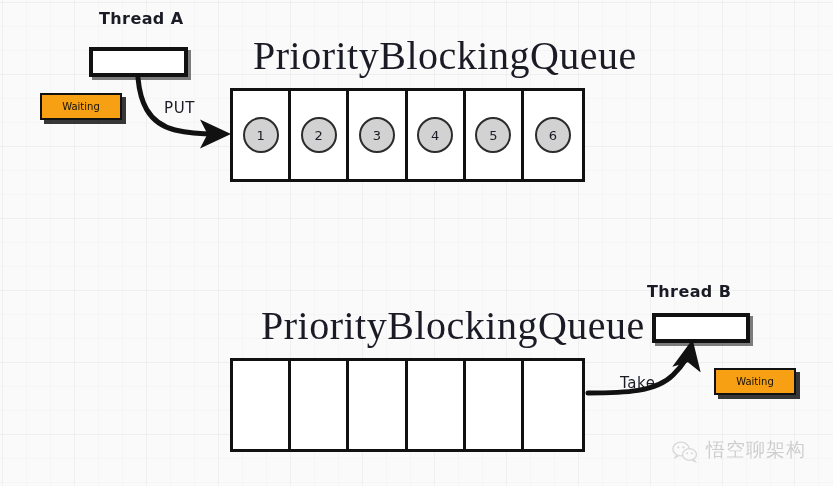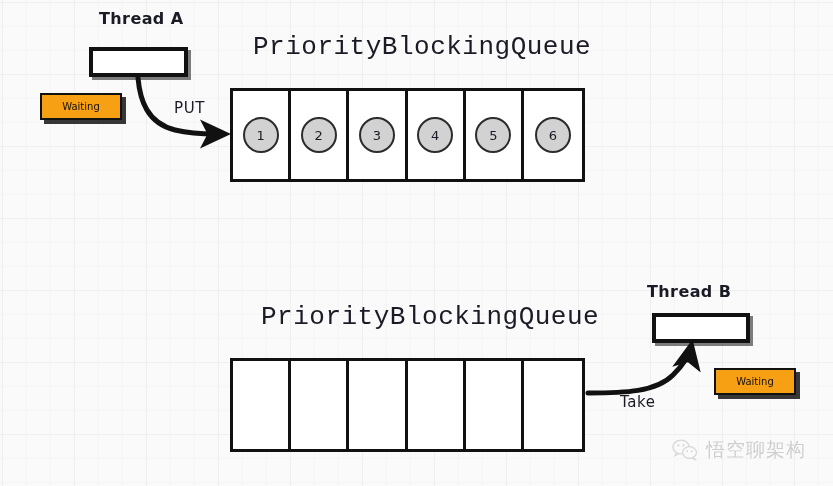--- a/index.html
+++ b/index.html
@@ -19,22 +19,22 @@
       linear-gradient(to right, #f5f5f5 1px, transparent 1px),
       linear-gradient(to bottom, #f5f5f5 1px, transparent 1px);
     background-size: 72px 72px, 72px 72px, 24px 24px, 24px 24px;
     background-position: 2px 0px, 0px 2px, 2px 0px, 0px 2px;
     font-family: "DejaVu Sans", "Liberation Sans", sans-serif;
   }
 
   
   .queue-title {
     position: absolute;
-    font-family: Liberation Mono, monospace;
-    font-size: 26px;
+    font-family: Liberation Serif, serif;
+    font-size: 40px;
     font-weight: 400;
     letter-spacing: 0.5px;
     color: #1b1b26;
     white-space: nowrap;
   }
 
   
   .queue {
     position: absolute;
     display: flex;
@@ -118,21 +118,21 @@
     left: 0; top: 0;
     width: 833px;
     height: 486px;
     pointer-events: none;
   }
 
   
   .watermark {
     position: absolute;
     display: flex;
-    align-items: center;
+    align-items: flex-end;
     gap: 8px;
     opacity: 0.30;
   }
   .watermark-text {
     font-family: "DejaVu Sans", "Liberation Sans", sans-serif;
     font-size: 19px;
     color: #6b6b6b;
     letter-spacing: 1px;
     white-space: nowrap;
   }
@@ -141,21 +141,21 @@
 <body>
 
 <div id="canvas">
 
   <div class="thread-label" style="left:99px; top:9px;">Thread A</div>
 
   <div class="thread-box" style="left:89px; top:47px; width:99px; height:30px;"></div>
 
   <div class="badge" style="left:40px; top:93px; width:82px; height:27px;">Waiting</div>
 
-  <div class="op-label" style="left:174px; top:99px;">PUT</div>
+  <div class="op-label" style="left:164px; top:99px;">PUT</div>
 
   <div class="queue-title" style="left:253px; top:32px;">PriorityBlockingQueue</div>
 
   <div class="queue" id="queue-top" style="left:230px; top:88px; width:355px; height:94px;">
       <div class="queue-cell">
         <div class="token">1</div>
       </div>
       <div class="queue-cell">
         <div class="token">2</div>
       </div>
@@ -177,21 +177,21 @@
 
   <div class="queue" id="queue-bottom" style="left:230px; top:358px; width:355px; height:94px;">
       <div class="queue-cell"></div>
       <div class="queue-cell"></div>
       <div class="queue-cell"></div>
       <div class="queue-cell"></div>
       <div class="queue-cell"></div>
       <div class="queue-cell"></div>
     </div>
 
-  <div class="op-label" style="left:620px; top:393px;">Take</div>
+  <div class="op-label" style="left:620px; top:374px;">Take</div>
 
   <div class="thread-label" style="left:647px; top:282px;">Thread B</div>
 
   <div class="thread-box" style="left:652px; top:313px; width:98px; height:30px;"></div>
 
   <div class="badge" style="left:714px; top:368px; width:82px; height:27px;">Waiting</div>
 
   <svg class="arrows" viewBox="0 0 833 486">
     <defs>
       <marker id="arrowhead" markerWidth="7" markerHeight="7" refX="4.6" refY="3.3" orient="auto" markerUnits="strokeWidth">

